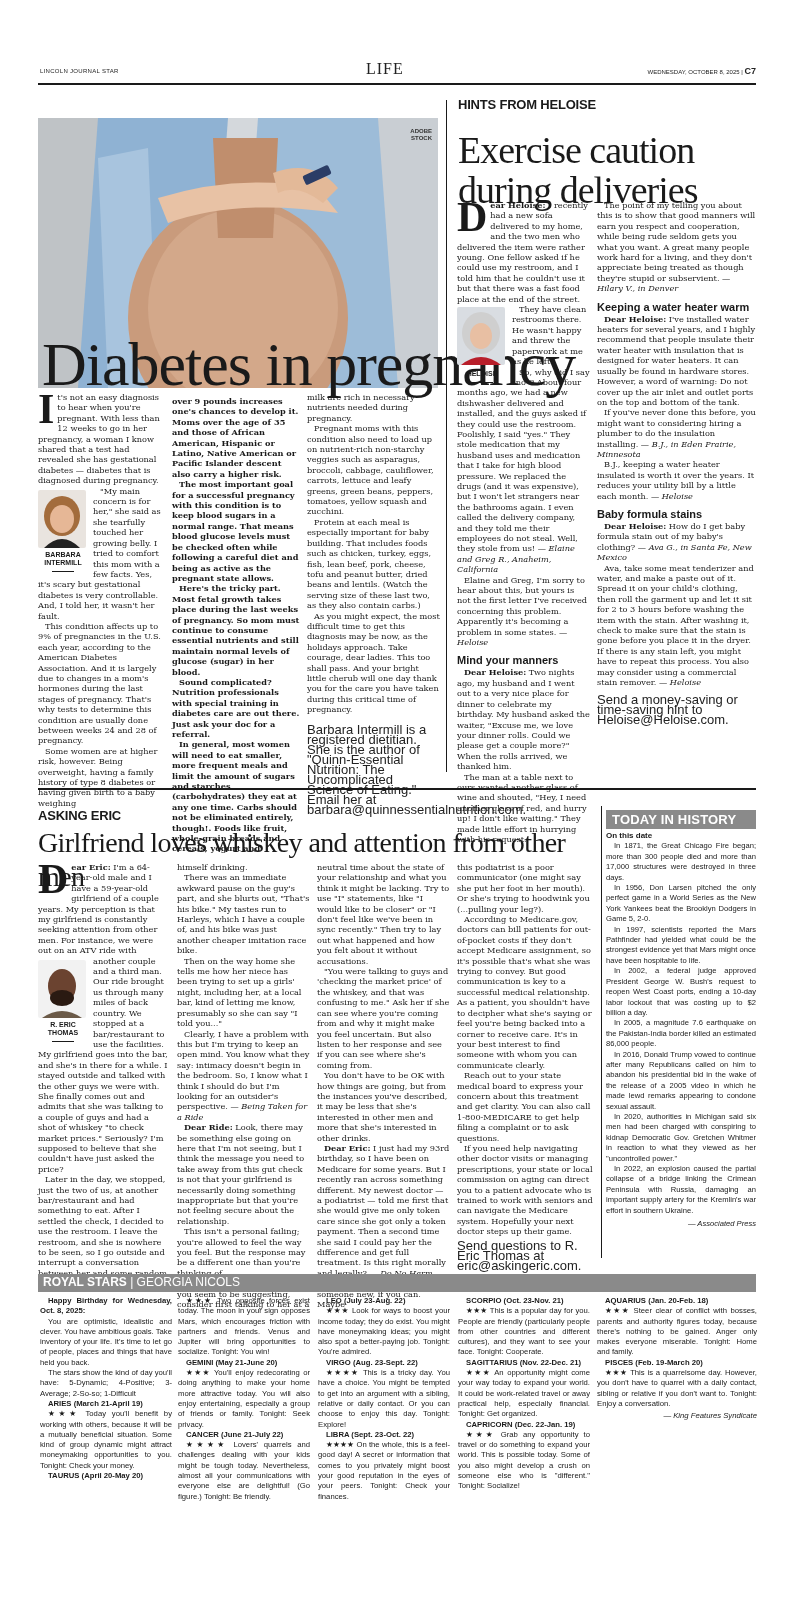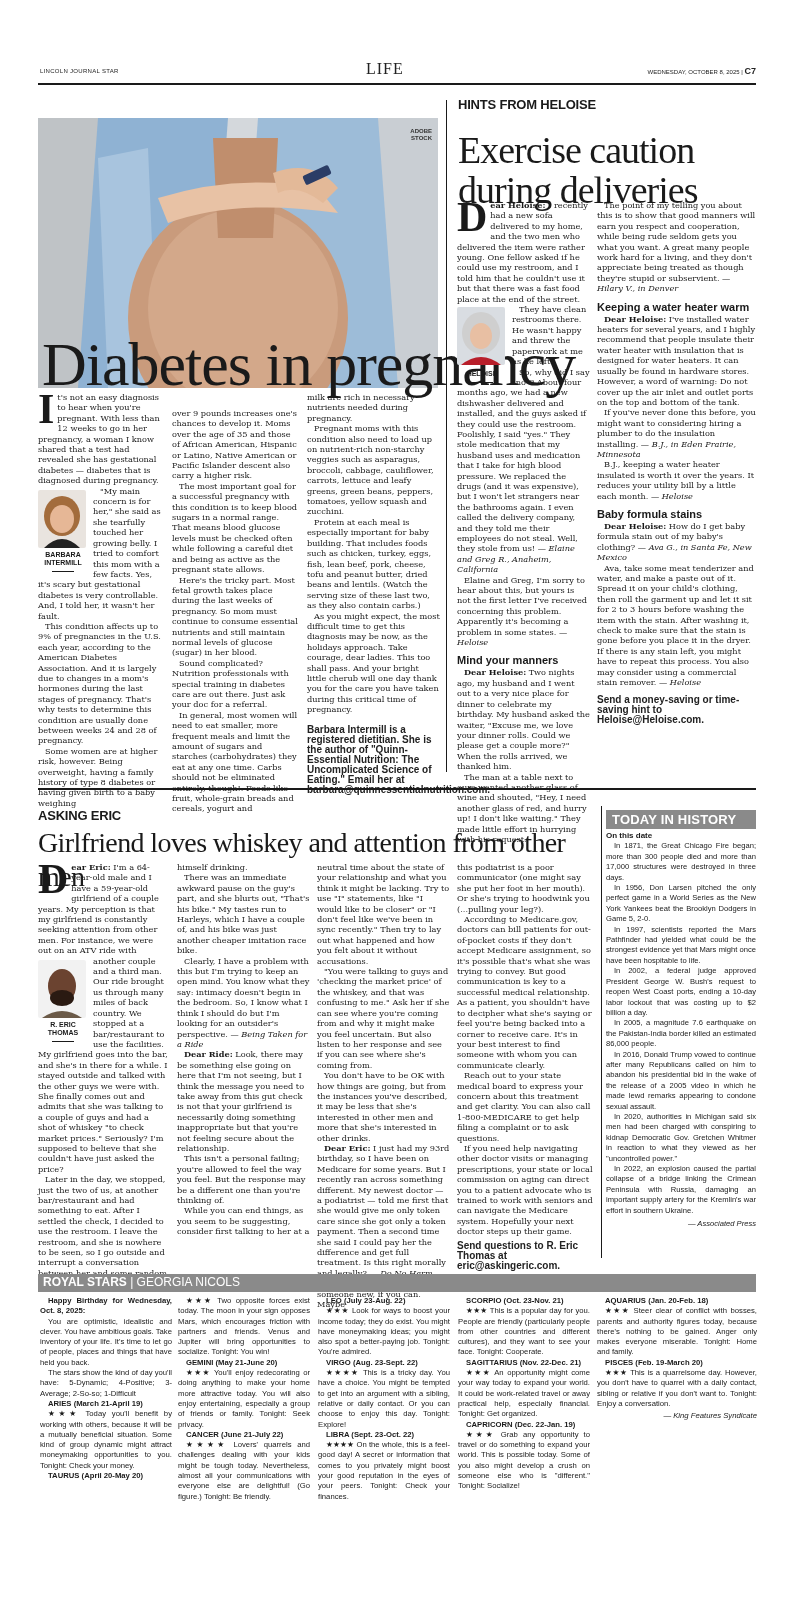--- a/index.html
+++ b/index.html
@@ -26,21 +26,21 @@
   .italic { font-style: italic; }
 
   .photo-main { left: 38px; top: 118px; width: 400px; height: 270px; overflow: hidden;
      background: linear-gradient(180deg, #d9dde0 0%, #c7ccd1 40%, #b8bdc3 100%); }
   .headline-big { font-family: "Liberation Serif", serif; font-size: 44px; line-height: 48px; color: #1a1a1a; letter-spacing: -1px; }
 
   .portrait { width: 48px; height: 58px; border-radius: 2px; overflow: hidden; }
   .byline { font-family: "Liberation Sans", sans-serif; font-weight: 700; font-size: 7px; line-height: 8px; text-align: center; }
   .byrule { height: 1px; background:#1a1a1a; width: 22px; margin: 4px auto 0; }
 
-  .tagline { font-family: "Liberation Sans", sans-serif; font-size: 10px; line-height: 10px; color:#222;font-weight:bold; }
+  .tagline { font-family: "Liberation Sans", sans-serif; font-size: 13px; line-height: 10px; color:#222; }
 
   .history-head { background: #8a8a8a; color:#fff; font-family:"Liberation Sans", sans-serif; font-weight:700; font-size: 13px; padding: 2px 6px; letter-spacing: 0.2px;}
   .hist-text { font-family: "Liberation Sans", sans-serif; font-size: 7.6px; line-height: 10.4px; text-align: justify; }
   .hist-text p { text-indent: 8px; }
 
   .stars-bar { left: 38px; top: 1274px; width: 718px; height: 18px; background: #8a8a8a; color:#fff; font-family:"Liberation Sans", sans-serif; font-size: 12px; padding: 1px 5px; }
   .stars-bar b { font-weight: 700; }
   .stars-text { font-family: "Liberation Sans", sans-serif; font-size: 7.7px; line-height: 10.3px; text-align: justify; }
   .stars-text p { text-indent: 8px; }
   .stars-text .sign { font-weight: 700; text-indent: 8px; }
@@ -90,21 +90,21 @@
         </svg>
     </div>
     <div class="byline" style="margin-top:3px;">BARBARA INTERMILL</div>
     <div class="byrule"></div>
   </div>
   <p class="noind" style="text-indent:7px;">"My main concern is for her," she said as she tearfully touched her growing belly. I tried to comfort this mom with a few facts. Yes, it's scary but gestational diabetes is very controllable. And, I told her, it wasn't her fault.</p>
   <p>This condition affects up to 9% of pregnancies in the U.S. each year, according to the American Diabetes Association. And it is largely due to changes in a mom's hormones during the last stages of pregnancy. That's why tests to determine this condition are usually done between weeks 24 and 28 of pregnancy.</p>
   <p>Some women are at higher risk, however. Being overweight, having a family history of type 8 diabetes or having given birth to a baby weighing</p>
 </div>
 
-<div class="abs text" style="left:172px; top:408px; width:128px;">
+<div class="abs text" style="left:172px; top:396px; width:128px;font-weight:bold;">
   <p class="noind">over 9 pounds increases one's chances to develop it. Moms over the age of 35 and those of African American, Hispanic or Latino, Native American or Pacific Islander descent also carry a higher risk.</p>
   <p>The most important goal for a successful pregnancy with this condition is to keep blood sugars in a normal range. That means blood glucose levels must be checked often while following a careful diet and being as active as the pregnant state allows.</p>
   <p>Here's the tricky part. Most fetal growth takes place during the last weeks of pregnancy. So mom must continue to consume essential nutrients and still maintain normal levels of glucose (sugar) in her blood.</p>
   <p>Sound complicated? Nutrition professionals with special training in diabetes care are out there. Just ask your doc for a referral.</p>
   <p>In general, most women will need to eat smaller, more frequent meals and limit the amount of sugars and starches (carbohydrates) they eat at any one time. Carbs should not be eliminated entirely, though!. Foods like fruit, whole-grain breads and cereals, yogurt and</p>
 </div>
 
 <div class="abs text" style="left:307px; top:392px; width:133px;">
   <p class="noind">milk are rich in necessary nutrients needed during pregnancy.</p>
   <p>Pregnant moms with this condition also need to load up on nutrient-rich non-starchy veggies such as asparagus, broccoli, cabbage, cauliflower, carrots, lettuce and leafy greens, green beans, peppers, tomatoes, yellow squash and zucchini.</p>
@@ -172,20 +172,21 @@
     <div class="byrule"></div>
   </div>
   <p class="noind" style="text-indent:0;">another couple and a third man. Our ride brought us through many miles of back country. We stopped at a bar/restaurant to use the facilities. My girlfriend goes into the bar,</p>
   <p class="noind">and she's in there for a while. I stayed outside and talked with the other guys we were with. She finally comes out and admits that she was talking to a couple of guys and had a shot of whiskey "to check market prices." Seriously? I'm supposed to believe that she couldn't have just asked the price?</p>
   <p>Later in the day, we stopped, just the two of us, at another bar/restaurant and had something to eat. After I settled the check, I decided to use the restroom. I leave the restroom, and she is nowhere to be seen, so I go outside and interrupt a conversation between her and some random guy on the deck by</p>
 </div>
 
 <div class="abs text" style="left:177px; top:862px; width:133px;">
   <p class="noind">himself drinking.</p>
   <p>There was an immediate awkward pause on the guy's part, and she blurts out, "That's his bike." My tastes run to Harleys, which I have a couple of, and his bike was just another cheaper imitation race bike.</p>
+  <p>Then on the way home she tells me how her niece has been trying to set up a girls' night, including her, at a local bar, kind of letting me know, presumably so she can say "I told you..."</p>
   <p><span>Clearly, I have a problem with this but I'm trying to keep an open mind. You know what they say: intimacy doesn't begin in the bedroom. So, I know what I think I should do but I'm looking for an outsider's perspective. —</span> <span class="italic">Being Taken for a Ride</span></p>
   <p><b>Dear Ride:</b><span> Look, there may be something else going on here that I'm not seeing, but I think the message you need to take away from this gut check is not that your girlfriend is necessarily doing something inappropriate but that you're not feeling secure about the relationship.</span></p>
   <p>This isn't a personal failing; you're allowed to feel the way you feel. But the response may be a different one than you're thinking of.</p>
   <p>While you can end things, as you seem to be suggesting, consider first talking to her at a</p>
 </div>
 
 <div class="abs text" style="left:317px; top:862px; width:133px;">
   <p class="noind">neutral time about the state of your relationship and what you think it might be lacking. Try to use "I" statements, like "I would like to be closer" or "I don't feel like we've been in sync recently." Then try to lay out what happened and how you felt about it without accusations.</p>
   <p>"You were talking to guys and 'checking the market price' of the whiskey, and that was confusing to me." Ask her if she can see where you're coming from and why it might make you feel uncertain. But also listen to her response and see if you can see where she's coming from.</p>
   <p>You don't have to be OK with how things are going, but from the instances you've described, it may be less that she's interested in other men and more that she's interested in other drinks.</p>

